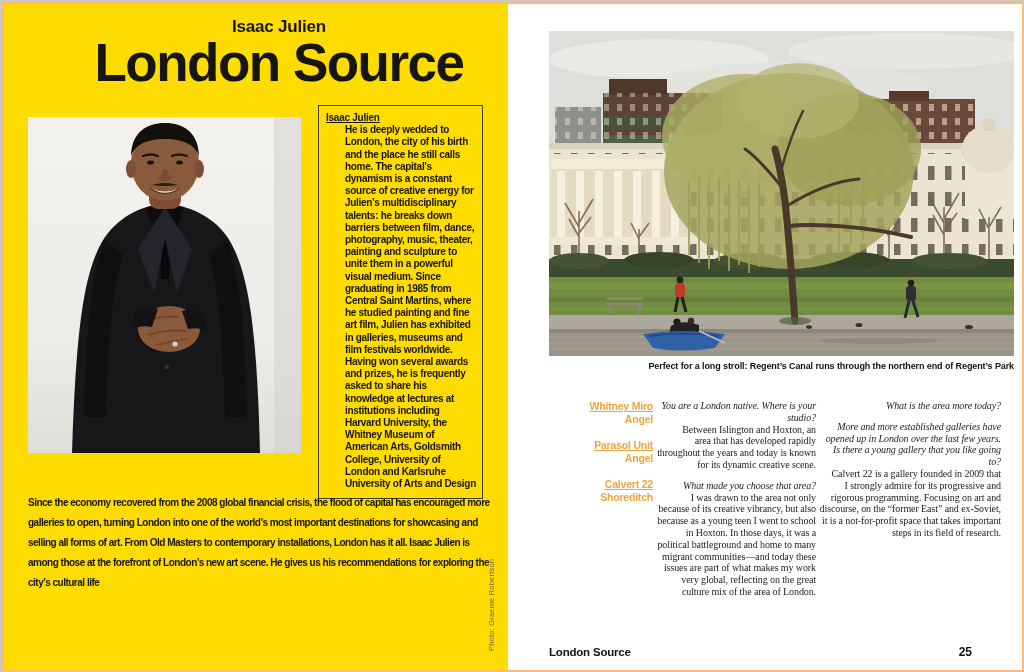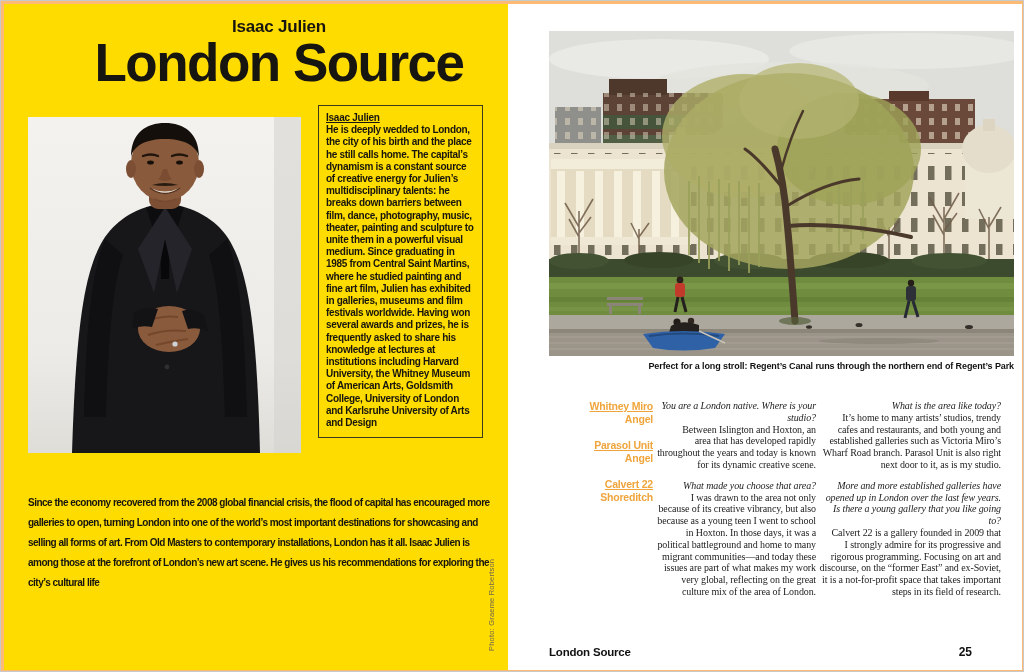--- a/index.html
+++ b/index.html
@@ -12,21 +12,21 @@
   .masthead { position:absolute; left:85px; top:13px; width:380px; text-align:center; color:#17150f; }
   .kicker { font-size:17px; font-weight:bold; letter-spacing:-0.2px; }
   .big-title { font-size:53px; font-weight:bold; letter-spacing:-1.5px; line-height:50px; margin-top:1px; }
 
   .portrait { position:absolute; left:24px; top:113px; width:273px; height:336px; overflow:hidden; }
   .portrait svg { display:block; }
 
   .bio-box { position:absolute; left:314px; top:101px; width:165px; min-height:322px;
              border:1px solid #3d3a1e; padding:6px 6px 8px 7px; color:#17150f; }
   .bio-heading { font-size:10px; font-weight:bold; text-decoration:underline; line-height:12.2px; letter-spacing:-0.25px; }
-  .bio-text { font-size:10px; font-weight:bold; line-height:12.2px; letter-spacing:-0.3px; }
+  .bio-text { font-size:10px; font-weight:bold; line-height:12.2px; letter-spacing:-0.3px;margin-left:19px; }
 
   .intro { position:absolute; left:24px; top:489px; width:464px; color:#17150f;
            font-size:10px; font-weight:bold; line-height:20px; letter-spacing:-0.5px; }
 
   .credit { position:absolute; left:483px; top:647px; transform-origin:0 0; transform:rotate(-90deg);
             font-size:7.5px; color:#6d6352; letter-spacing:0.2px; white-space:nowrap; }
 
   
   .page-right { position:absolute; left:507px; top:3px; width:514px; height:666px; background:#ffffff;text-align:right; }
   .park-photo { position:absolute; left:41px; top:27px; width:465px; height:325px; overflow:hidden; }
@@ -304,22 +304,21 @@
         <div class="answer">Between Islington and Hoxton, an area that has developed rapidly throughout the years and today is known for its dynamic creative scene.</div>
       </div>
       <div class="qa">
         <div class="question">What made you choose that area?</div>
         <div class="answer">I was drawn to the area not only because of its creative vibrancy, but also because as a young teen I went to school in Hoxton. In those days, it was a political battleground and home to many migrant communities—and today these issues are part of what makes my work very global, reflecting on the great culture mix of the area of London.</div>
       </div>
     </div>
 
     <div class="serif-col col-2">
       <div class="qa">
-        <div class="question">What is the area like today?</div>
-        <div class="answer">It’s home to many artists’ studios, trendy cafes and restaurants, and both young and established galleries such as Victoria Miro’s Wharf Road branch. Parasol Unit is also right next door to it, as is my studio.</div>
+        <div class="question">What is the area more today?</div>
       </div>
       <div class="qa">
         <div class="question">More and more established galleries have opened up in London over the last few years. Is there a young gallery that you like going to?</div>
         <div class="answer">Calvert 22 is a gallery founded in 2009 that I strongly admire for its progressive and rigorous programming. Focusing on art and discourse, on the “former East” and ex-Soviet, it is a not-for-profit space that takes important steps in its field of research.</div>
       </div>
     </div>
 
     <div class="footer">
       <span class="footer-label">London Source</span>
       <span class="page-number">25</span>

